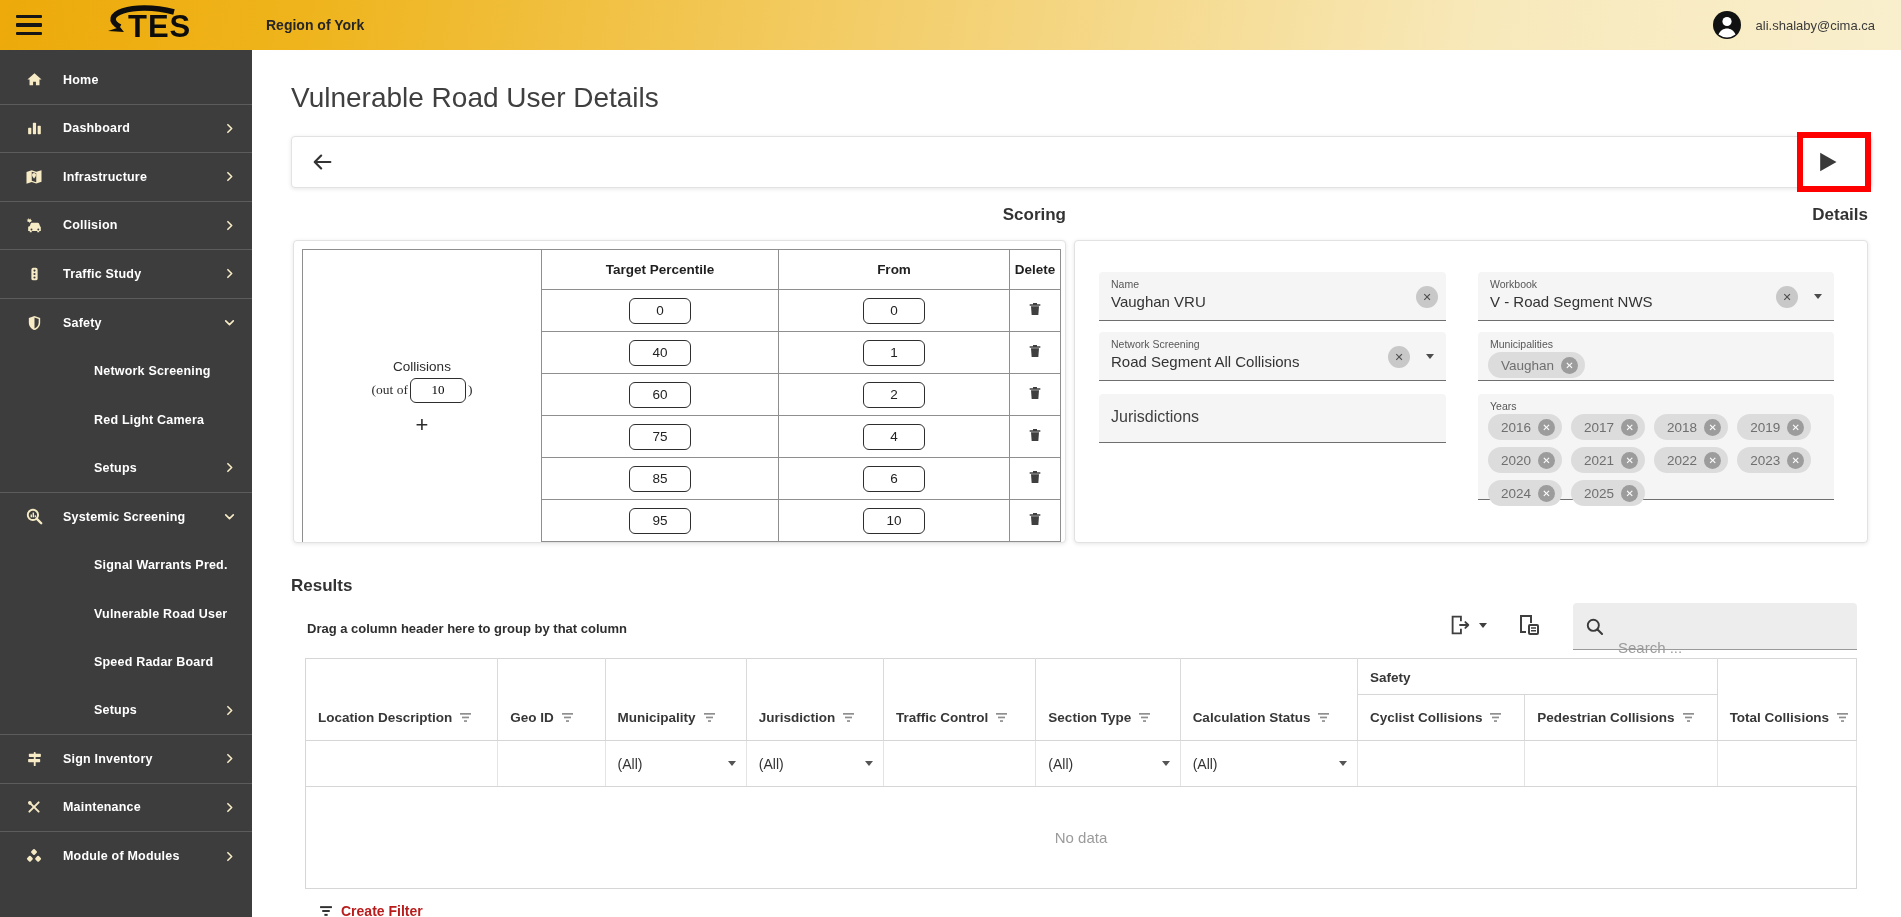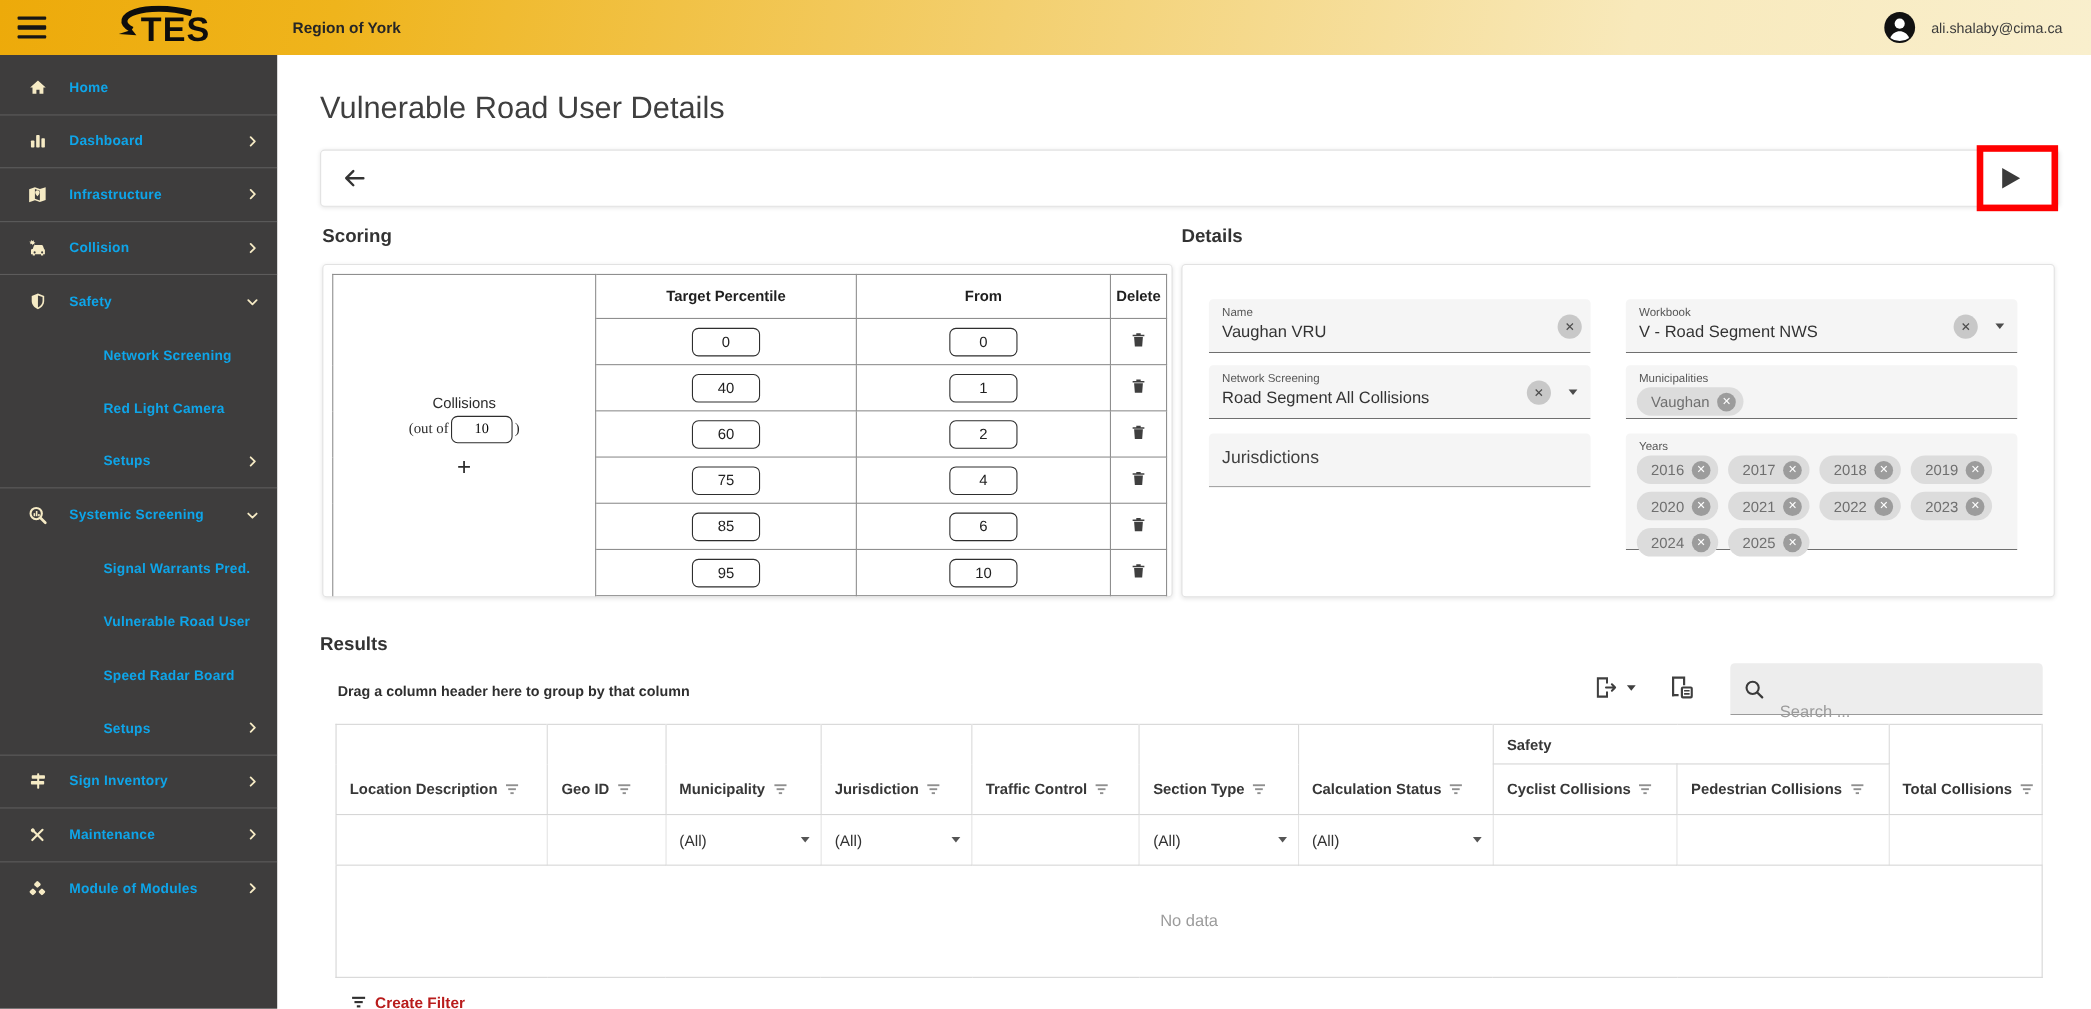--- a/index.html
+++ b/index.html
@@ -12,37 +12,37 @@
     display:flex;align-items:center;z-index:30;}
   .hamburger{width:26px;height:20px;margin-left:16px;display:flex;flex-direction:column;justify-content:space-between;cursor:pointer;}
   .hamburger span{display:block;height:3.2px;background:#161616;border-radius:1px;}
   .logo{margin-left:52px;display:flex;align-items:center;}
   .region-title{margin-left:52px;font-size:14px;font-weight:700;color:#262626;}
   .account{margin-left:auto;margin-right:26px;display:flex;align-items:center;cursor:pointer;}
   .account-email{font-size:13px;color:#3a3a3a;margin-left:14px;}
 
   
   .sidebar{position:absolute;left:0;top:50px;width:252px;height:867px;background:#3E3D3D;padding-top:6px;overflow:hidden;z-index:20;}
-  .nav-item{height:48.5px;display:flex;align-items:center;padding:0 16px 0 22px;cursor:pointer;color:#0ea5e9;}
+  .nav-item{height:48.5px;display:flex;align-items:center;padding:0 16px 0 22px;cursor:pointer;color:#ffffff;}
   .nav-item.sep{border-bottom:1px solid #5d5c5c;}
   .nav-icon{width:24px;display:flex;justify-content:center;align-items:center;}
   .nav-label{margin-left:17px;font-size:12.5px;font-weight:700;letter-spacing:.2px;}
   .nav-item.sub{padding-left:77px;}
   .nav-chevron{margin-left:auto;display:flex;align-items:center;}
 
   
   .main{position:absolute;left:252px;top:50px;width:1649px;height:867px;background:#fff;overflow:hidden;}
   .page-title{position:absolute;left:39px;top:32px;font-size:28px;font-weight:300;color:#3f3f3f;}
   .card{position:absolute;background:#fff;border:1px solid #e2e2e2;border-radius:4px;box-shadow:0 1px 4px rgba(0,0,0,.10);}
   .toolbar-card{left:39px;top:86px;width:1581px;height:52px;display:flex;align-items:center;}
   .back-btn{margin-left:18px;cursor:pointer;display:flex;align-items:center;}
   .play-btn{position:absolute;left:1560px;top:97px;cursor:pointer;}
   .red-box{position:absolute;left:1545px;top:82px;width:74px;height:60px;border:6px solid #FF0000;z-index:10;}
 
-  .section-heading{position:absolute;font-size:17px;font-weight:600;color:#333;text-align:left;}
+  .section-heading{position:absolute;font-size:17px;font-weight:600;color:#333;text-align:right;}
   .scoring-heading{left:41px;top:155px;width:773px;}
   .details-heading{left:822px;top:155px;width:794px;}
 
   
   .scoring-card{left:41px;top:190px;width:773px;height:303px;overflow:hidden;}
   table.score{border-collapse:collapse;margin:8px 0 0 8px;table-layout:fixed;width:758px;}
   table.score td,table.score th{border:1px solid #8f8f8f;padding:0;}
   table.score th{height:40px;font-size:13.5px;font-weight:700;color:#1f1f1f;text-align:center;}
   table.score td.cell{height:42px;text-align:center;vertical-align:middle;}
   .score-input{width:62px;height:26px;border:1.6px solid #2e2e2e;border-radius:6px;text-align:center;
@@ -174,20 +174,36 @@
       </span>
     <span class="nav-label">Collision</span>
     <span class="nav-chevron">
         <svg width="13" height="13" viewBox="0 0 24 24" fill="none" stroke="#F6EBC5" stroke-width="3" stroke-linecap="round" stroke-linejoin="round">
           <path d="M9 5l7 7-7 7"></path>
         </svg>
       </span>
   </div>
 
 
+  <div class="nav-item sep">
+    <span class="nav-icon">
+        <svg width="15" height="18" viewBox="0 0 24 24">
+          <rect x="7" y="2" width="10" height="20" rx="3" fill="#F6EBC5"></rect>
+          <circle cx="12" cy="6.5" r="1.7" fill="#3E3D3D"></circle>
+          <circle cx="12" cy="12" r="1.7" fill="#3E3D3D"></circle>
+          <circle cx="12" cy="17.5" r="1.7" fill="#3E3D3D"></circle>
+        </svg>
+      </span>
+    <span class="nav-label">Traffic Study</span>
+    <span class="nav-chevron">
+        <svg width="13" height="13" viewBox="0 0 24 24" fill="none" stroke="#F6EBC5" stroke-width="3" stroke-linecap="round" stroke-linejoin="round">
+          <path d="M9 5l7 7-7 7"></path>
+        </svg>
+      </span>
+  </div>
 
   <div class="nav-item">
     <span class="nav-icon">
         <svg width="17" height="18" viewBox="0 0 24 24">
           <path fill="#F6EBC5" d="M12 2l8 3v6.5c0 4.8-3.4 8.7-8 10.5-4.6-1.8-8-5.7-8-10.5V5l8-3z"></path>
           <path fill="#3E3D3D" d="M12 4.3v15.4c3.4-1.6 5.9-4.7 5.9-8.2V6.5L12 4.3z"></path>
         </svg>
       </span>
     <span class="nav-label">Safety</span>
     <span class="nav-chevron">

